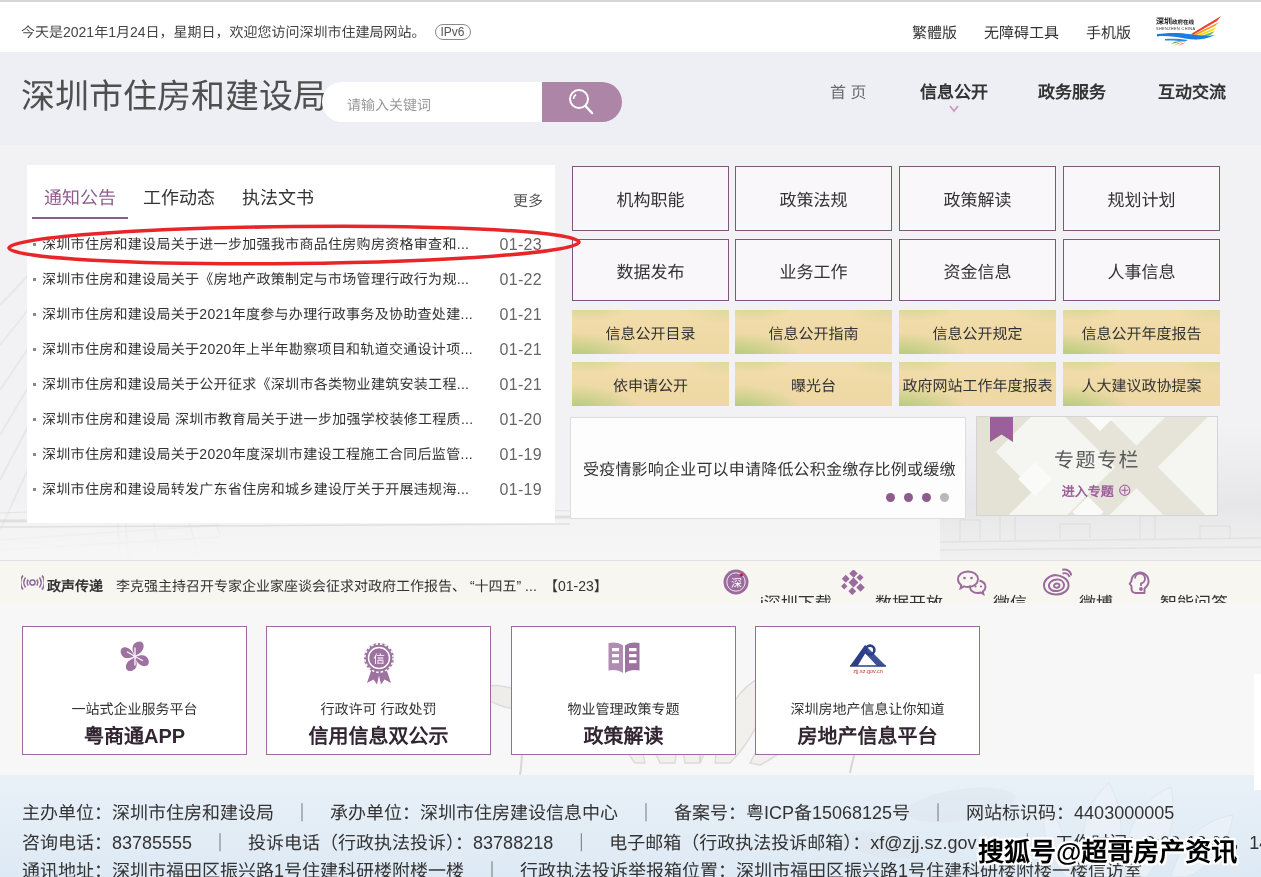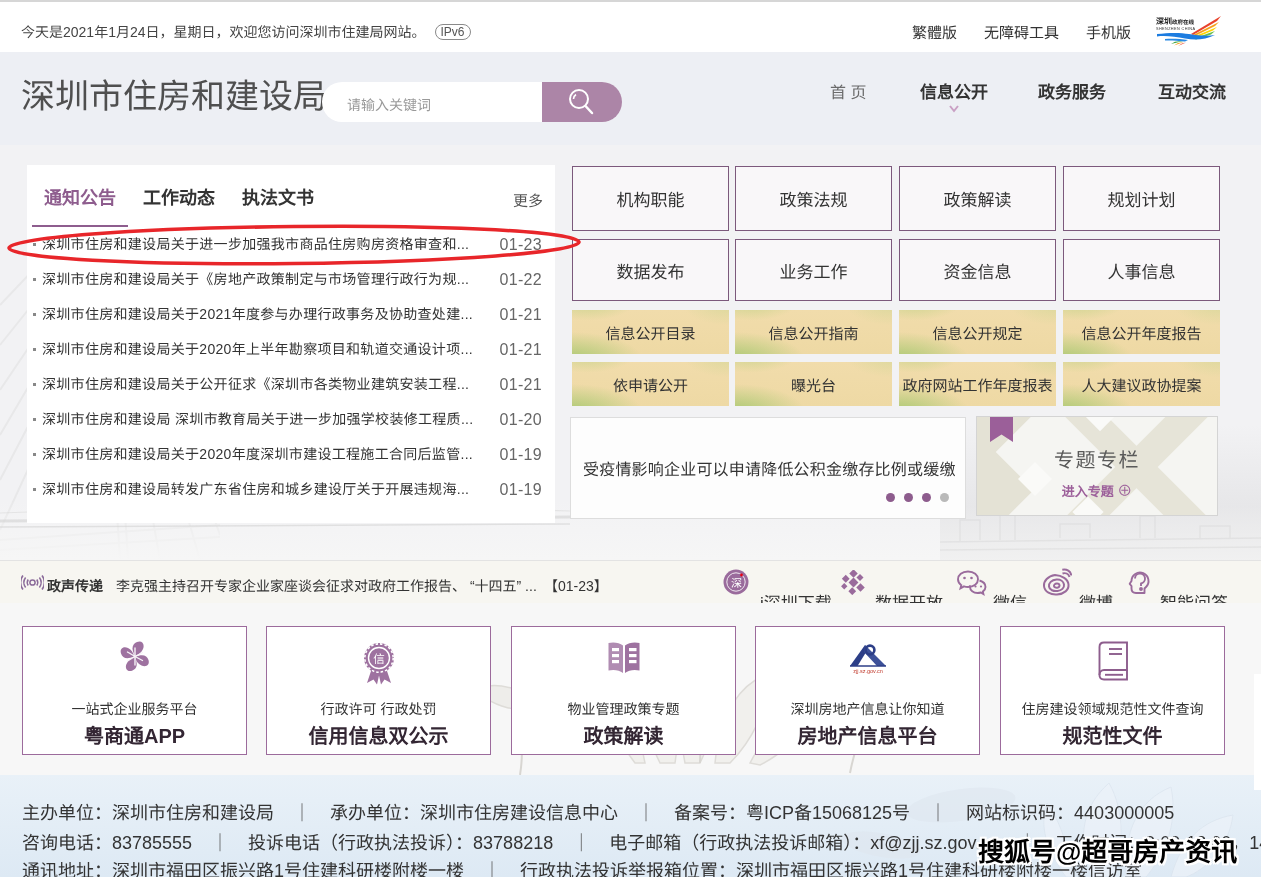--- a/index.html
+++ b/index.html
@@ -28,21 +28,21 @@
 #nav4{left:1158px;}
 .chev{position:absolute;left:948px;top:51px;width:12px;height:12px;}
 
 
 #main{position:absolute;left:0;top:145px;width:1261px;height:415px;background:#f2f2f4;}
 #mainfade{position:absolute;left:0;top:355px;width:1261px;height:60px;background:linear-gradient(rgba(242,242,244,0),#f6f6f6);}
 
 
 #news{position:absolute;left:27px;top:165px;width:528px;height:358px;background:#fff;}
 #news .tabs{position:absolute;left:5px;top:23px;height:32px;}
-.tab{display:inline-block;font-size:18px;font-weight:bold;color:#333;margin-right:3px;padding:0 12px 16px;line-height:21px;}
+.tab{display:inline-block;font-size:18px;font-weight:normal;color:#333;margin-right:3px;padding:0 12px 8px;line-height:21px;}
 .tab.on{color:#8e5d8e;border-bottom:2px solid #8e5d8e;}
 #more{position:absolute;right:12px;top:24px;font-size:15px;color:#555;}
 #newslist{position:absolute;left:0;top:62px;width:528px;}
 #newslist li{list-style:none;position:relative;height:35px;line-height:35px;font-size:14px;color:#333;padding-left:15px;white-space:nowrap;letter-spacing:.3px;}
 #newslist li::before{content:"";position:absolute;left:6px;top:16px;width:3px;height:3px;background:#888;}
 #newslist .dt{position:absolute;right:13px;top:0;font-size:16px;color:#666;}
 
 
 .gbox{position:absolute;width:157px;background:#f9f7f9;border:1px solid #7c597c;font-size:17px;color:#333;display:flex;align-items:center;justify-content:center;}
 .ybox{position:absolute;width:157px;height:44px;font-size:15px;color:#333;display:flex;align-items:center;justify-content:center;background:
@@ -393,34 +393,20 @@
     <svg width="40" height="34" viewBox="0 0 40 34">
       <path d="M2 25 L17 4 L20 8 L9.5 25 Z" fill="#2c3e87"></path>
       <path d="M17 4 L38 25 L29 25 L16 11 Z" fill="#3d5199"></path>
       <circle cx="22" cy="9" r="4.4" fill="none" stroke="#2c3e87" stroke-width="2.6"></circle>
       <path d="M2 25 L38 25" stroke="#2c3e87" stroke-width="1.6"></path>
       <text x="20" y="32" font-size="5.5" fill="#c0392b" text-anchor="middle">zjj.sz.gov.cn</text>
     </svg>
     <div class="l1">深圳房地产信息让你知道</div>
     <div class="l2">房地产信息平台</div>
   </div>
-  <div class="card" style="left:1000px;">
-    <svg width="32" height="40" viewBox="0 0 32 40">
-      <g stroke="#8d5d8d" stroke-width="1.9" fill="none">
-        <path d="M7 1.5 L30 1.5 L30 29 L7 29"></path>
-        <path d="M7 1.5 C4.2 1.5 2.5 3.3 2.5 6 L2.5 34 C2.5 36.7 4.2 38.5 7 38.5 L30 38.5 L30 29"></path>
-        <path d="M2.5 34 C2.5 31.3 4.2 29 7 29"></path>
-        <path d="M12 8 L25 8"></path>
-          <path d="M12 13 L25 13"></path>
-        <path d="M8 33.8 L26 33.8"></path>
-      </g>
-    </svg>
-    <div class="l1">住房建设领域规范性文件查询</div>
-    <div class="l2">规范性文件</div>
-  </div>
 </div>
 
 <div id="footer">
   <svg width="420" height="102" viewBox="0 0 420 102" style="position:absolute;left:841px;top:0;">
     <g fill="#ecf2f9" stroke="#dbe4ee" stroke-width="1" opacity=".75">
       <path d="M250 102 C235 60 243 30 268 8 C285 38 282 75 272 102 Z"></path>
       <path d="M285 102 C282 55 298 25 330 12 C338 50 322 82 305 102 Z"></path>
       <path d="M330 102 C340 65 362 45 392 40 C388 72 365 95 345 102 Z"></path>
       <path d="M225 102 C205 75 198 50 206 28 C222 50 228 78 232 102 Z"></path>
     </g>

